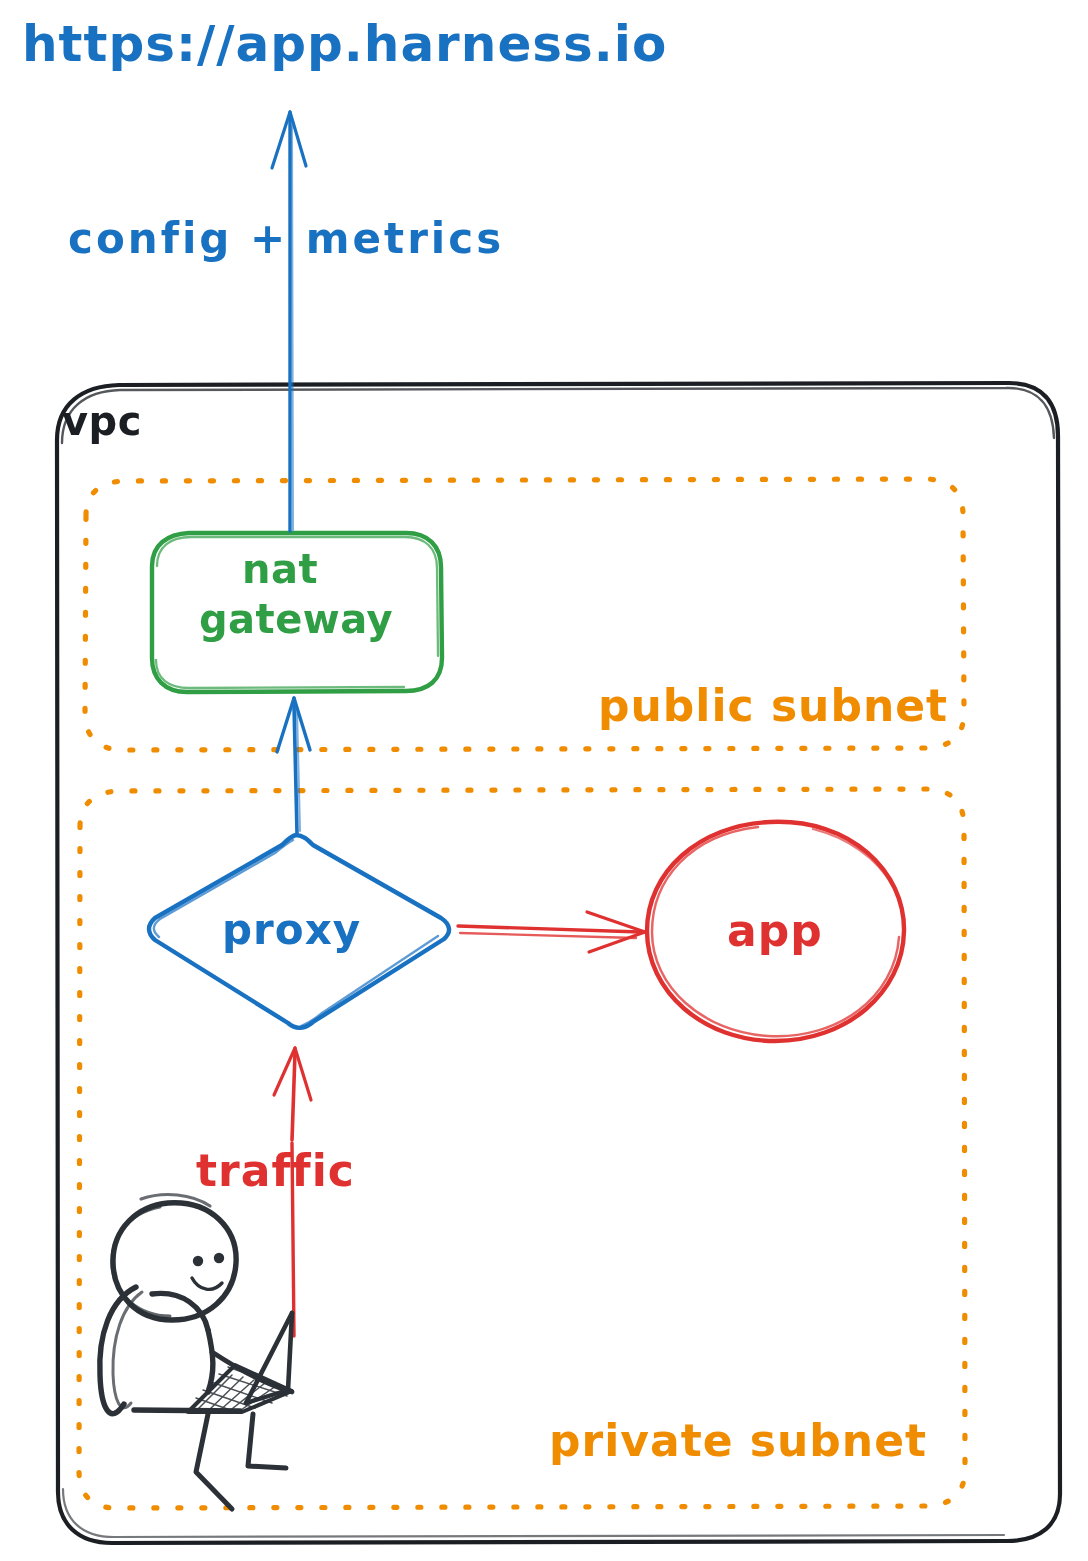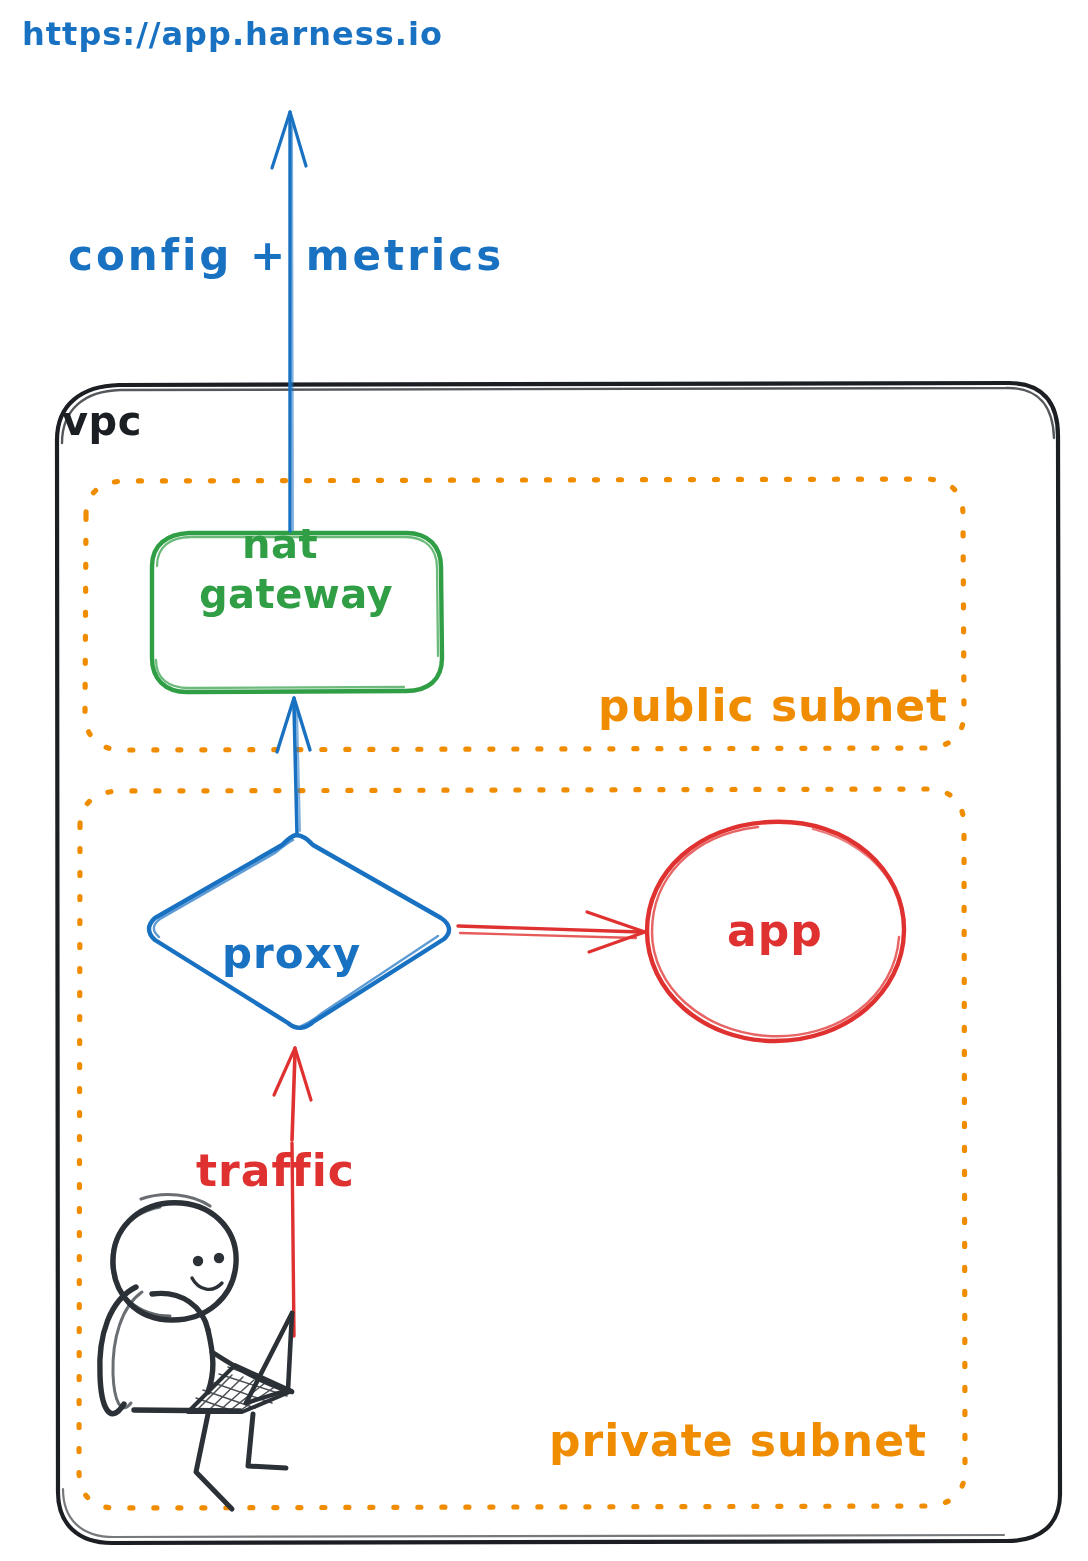--- a/index.html
+++ b/index.html
@@ -27,28 +27,28 @@
   }
   .hand-text {
     position: absolute;
     font-family: "DejaVu Sans", sans-serif;
     font-weight: 700;
     white-space: nowrap;
     letter-spacing: 0.5px;
     line-height: 1.05;
     user-select: none;
   }
-  .t-url        { left: 22px;  top: 18px;   font-size: 32px; color: #1971c2; letter-spacing: 1px; }
-  .t-confmet    { left: 68px;  top: 234px;  font-size: 42px; color: #1971c2; letter-spacing: 3px; }
+  .t-url        { left: 22px;  top: 18px;   font-size: 50px; color: #1971c2; letter-spacing: 1px; }
+  .t-confmet    { left: 68px;  top: 217px;  font-size: 42px; color: #1971c2; letter-spacing: 3px; }
   .t-vpc        { left: 62px;  top: 400px;  font-size: 40px; color: #1b1f24; text-align: right; }
-  .t-natgw      { left: 155px; top: 523px;  font-size: 40px; color: #2f9e44; width: 250px;
+  .t-natgw      { left: 155px; top: 548px;  font-size: 40px; color: #2f9e44; width: 250px;
                   text-align: center; }
   .t-natgw .l2  { display: block; margin-top: 8px; padding-left: 32px; }
   .t-pubsub     { left: 598px; top: 683px;  font-size: 44px; color: #f08c00; letter-spacing: 1px; text-align: center; }
-  .t-proxy      { left: 222px; top: 932px;  font-size: 42px; color: #1971c2; letter-spacing: 1px; }
+  .t-proxy      { left: 222px; top: 908px;  font-size: 42px; color: #1971c2; letter-spacing: 1px; }
   .t-app        { left: 727px; top: 908px;  font-size: 44px; color: #e03131; letter-spacing: 1px; }
   .t-traffic    { left: 196px; top: 1148px; font-size: 44px; color: #e03131; letter-spacing: 1px; }
   .t-privsub    { left: 549px; top: 1418px; font-size: 44px; color: #f08c00; letter-spacing: 1px; }
 </style>
 </head>
 <body>
 
 <div id="stage">
 
   <svg class="layer" viewBox="0 0 1088 1561">

